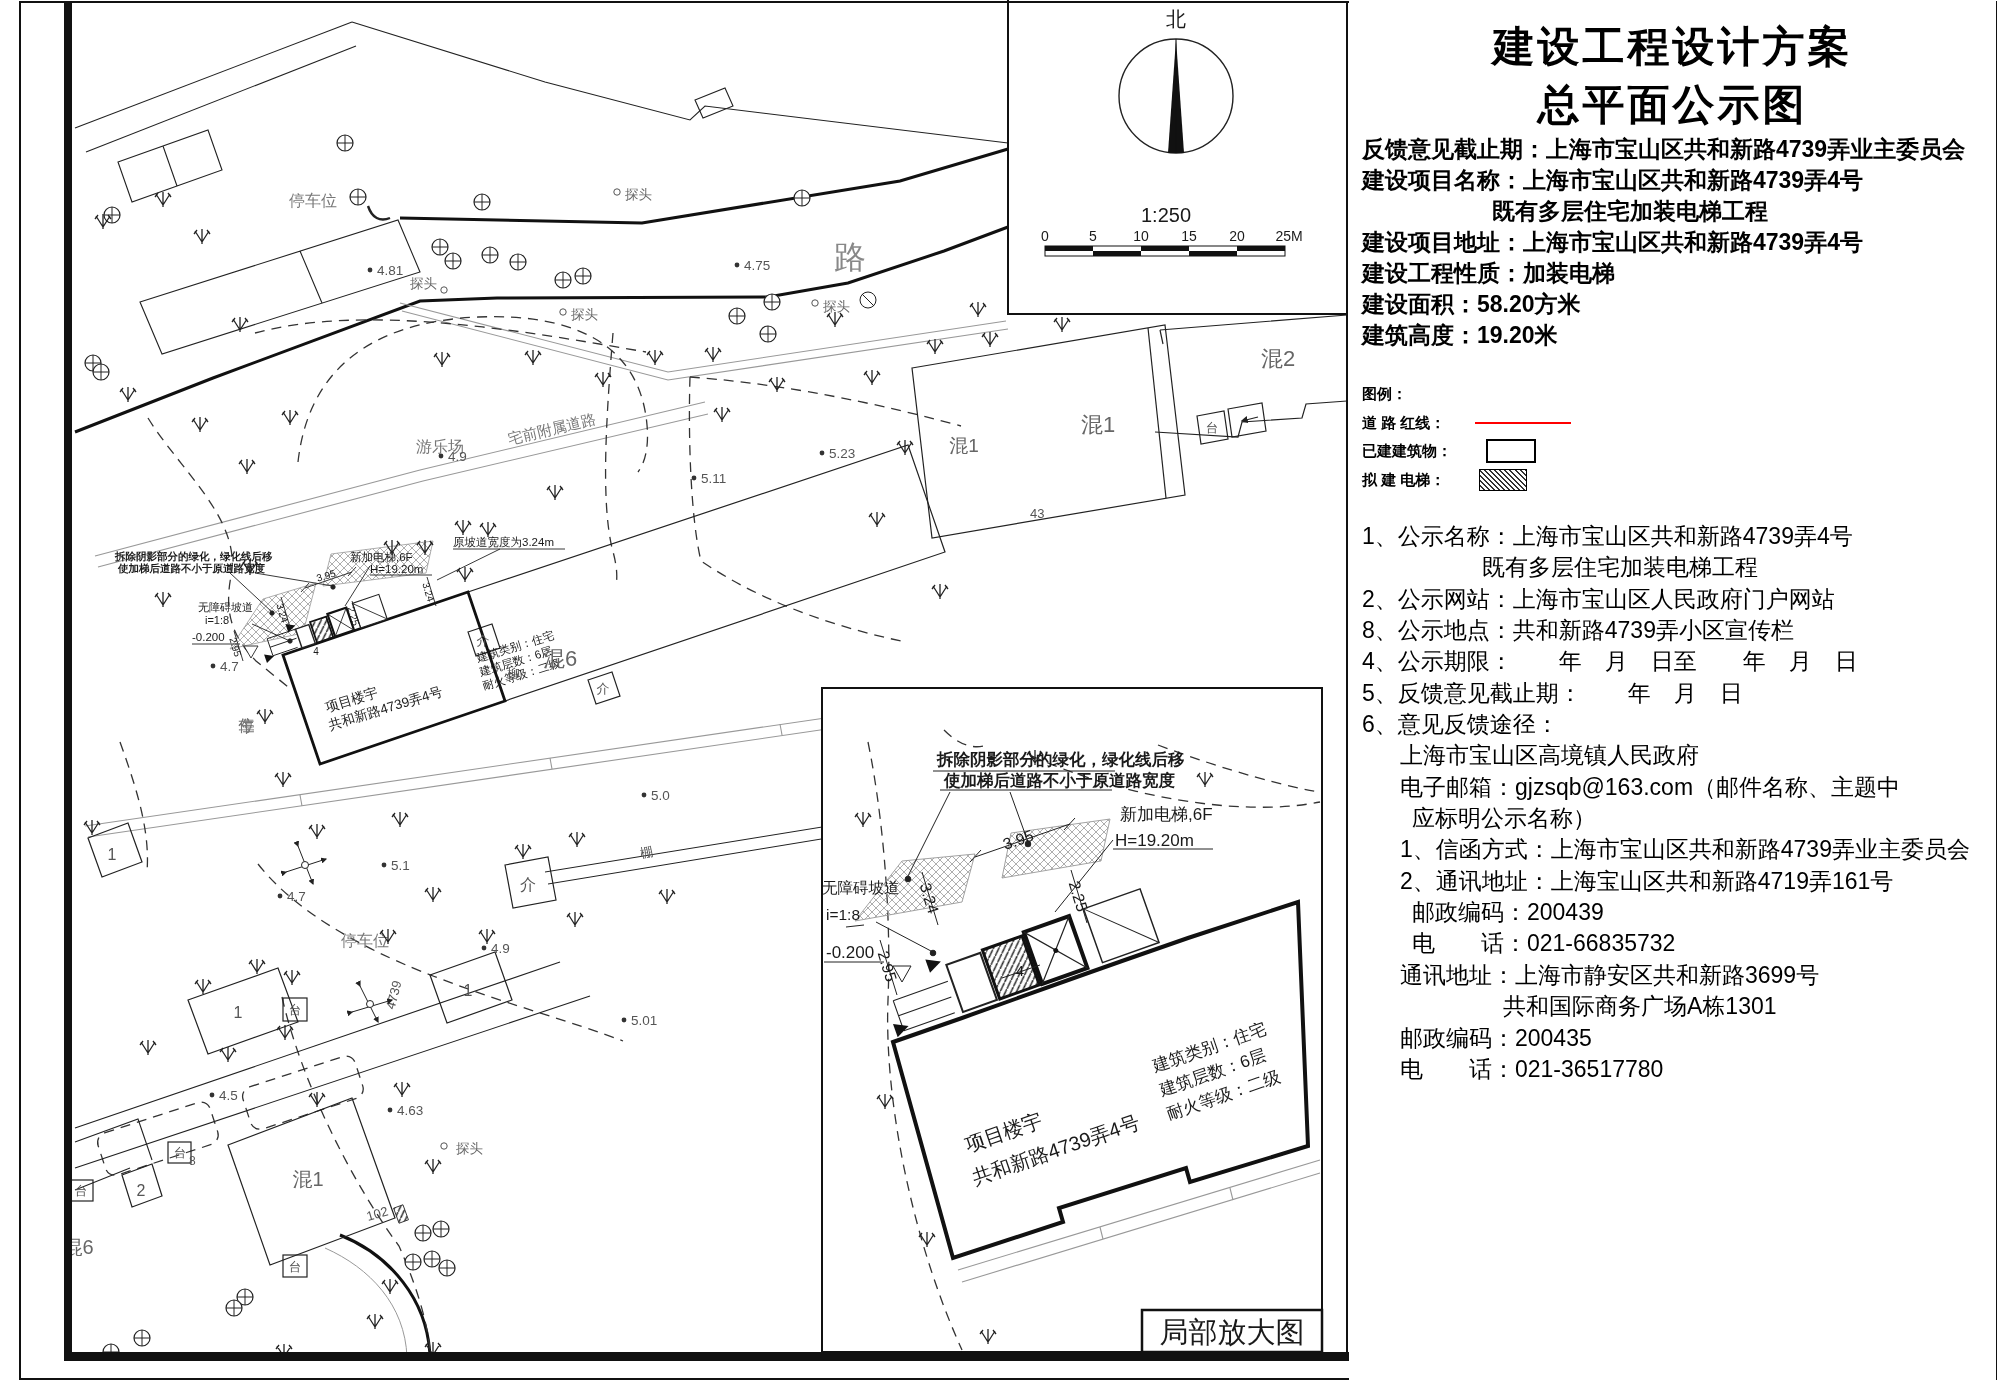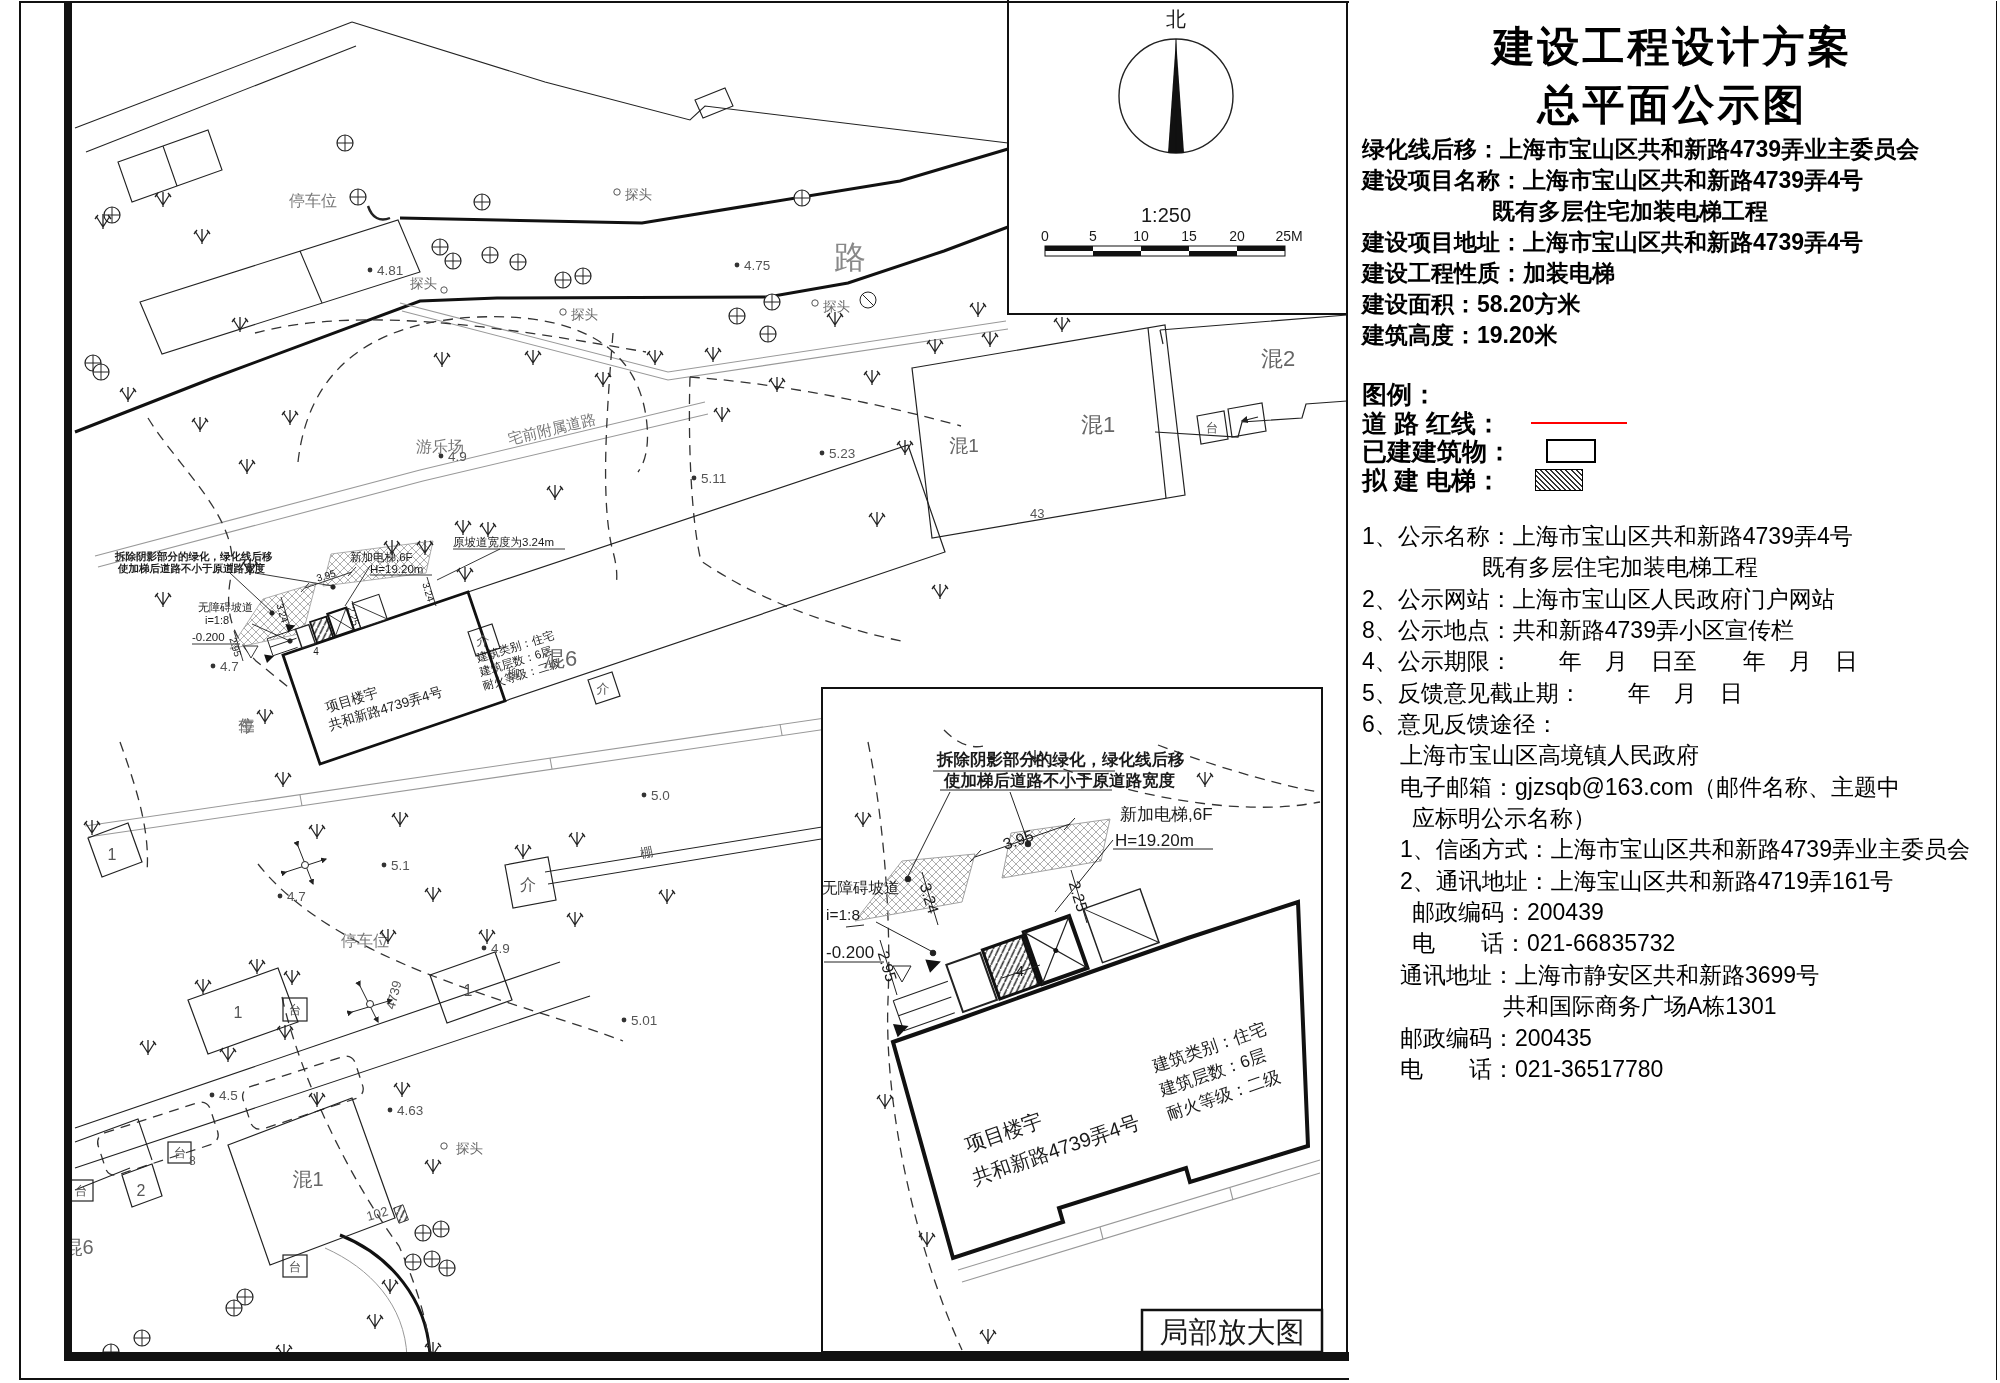--- a/index.html
+++ b/index.html
@@ -3,21 +3,21 @@
 <meta charset="utf-8">
 <style>
   html,body{margin:0;padding:0;background:#e8e8e8;}
   .page{position:relative;width:2000px;height:1383px;background:#fff;overflow:hidden;
         font-family:"Liberation Sans","DejaVu Sans",sans-serif;color:#000;}
   .plan-svg{position:absolute;left:0;top:0;}
   
   .panel{position:absolute;left:1349px;top:0;width:647px;height:1383px;background:#fff;}
   .p-title{margin-top:18px;text-align:center;font-size:42px;font-weight:700;letter-spacing:3px;line-height:58px;}
   .p-info{position:absolute;left:13px;top:134px;font-size:23px;font-weight:600;line-height:31px;white-space:nowrap;}
-  .p-legend{position:absolute;left:13px;top:380px;font-size:25px;font-weight:600;line-height:28.5px;}
+  .p-legend{position:absolute;left:13px;top:380px;font-size:15px;font-weight:600;line-height:28.5px;}
   .leg-row{display:flex;align-items:center;}
   .sw-line{display:inline-block;width:96px;height:0;border-top:2px solid #ff0000;margin-left:30px;}
   .sw-rect{display:inline-block;width:46px;height:20px;border:2px solid #000;background:#fff;margin-left:34px;}
   .sw-hatch{display:inline-block;width:46px;height:20px;border:1px solid #000;margin-left:34px;
             background:repeating-linear-gradient(45deg,#fff 0 2.2px,#333 2.2px 3.6px);}
   .p-notes{position:absolute;left:13px;top:521px;font-size:23px;font-weight:400;line-height:31.35px;white-space:nowrap;}
   .i1{padding-left:38px;}
   .i2{padding-left:50px;}
   .i4{padding-left:141px;}
   .i5{padding-left:120px;}
@@ -510,21 +510,21 @@
   </g>
 </svg>
 
 <div class="panel">
   <div class="p-title">
     <div>建设工程设计方案</div>
     <div>总平面公示图</div>
   </div>
 
   <div class="p-info">
-    <div>绿化线后移：上海市宝山区共和新路4739弄业主委员会</div>
+    <div>反馈意见截止期：上海市宝山区共和新路4739弄业主委员会</div>
     <div>建设项目名称：上海市宝山区共和新路4739弄4号</div>
     <div class="iw">既有多层住宅加装电梯工程</div>
     <div>建设项目地址：上海市宝山区共和新路4739弄4号</div>
     <div>建设工程性质：加装电梯</div>
     <div>建设面积：58.20方米</div>
     <div>建筑高度：19.20米</div>
   </div>
 
   <div class="p-legend">
     <div>图例：</div>

